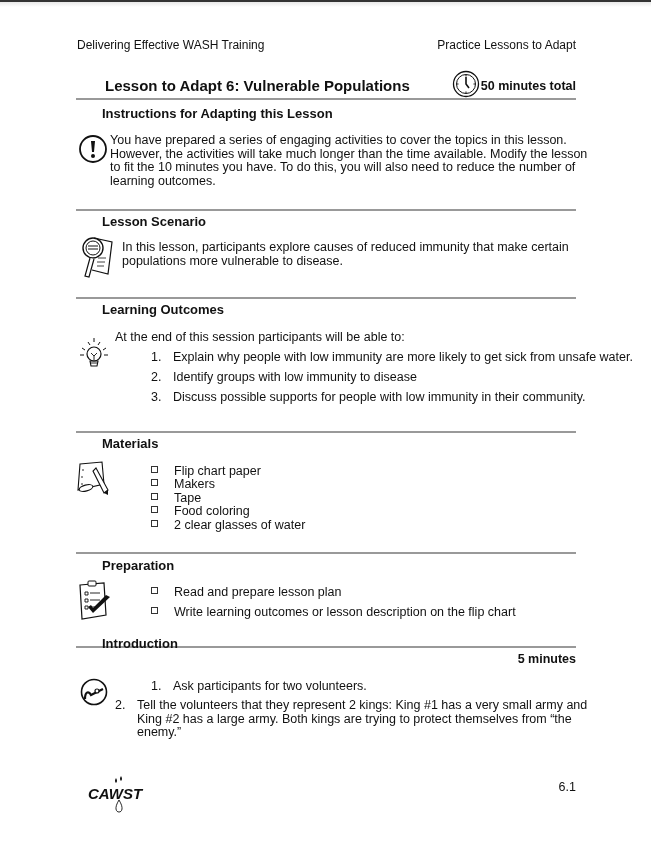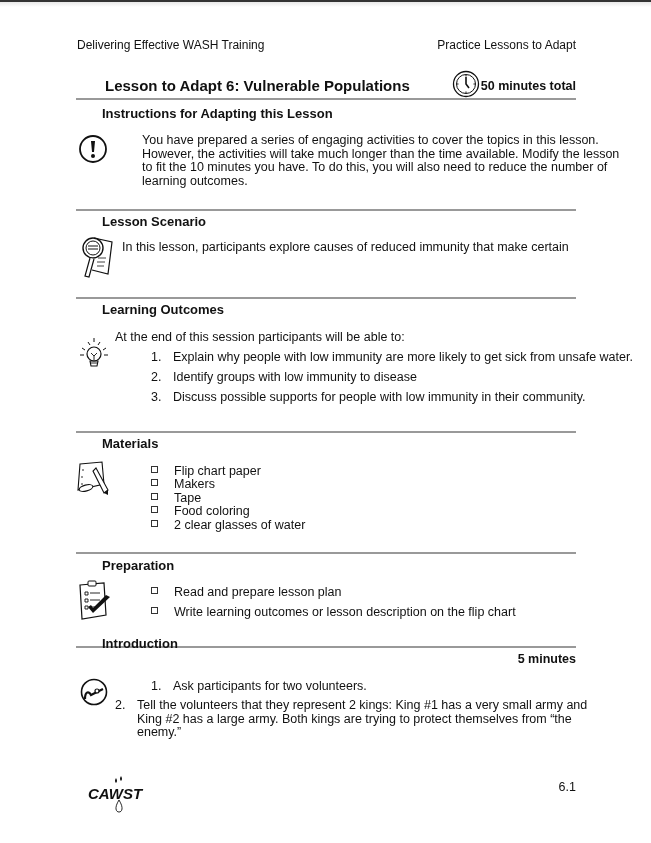--- a/index.html
+++ b/index.html
@@ -36,39 +36,40 @@
 </svg>
 <div class="abs total">50 minutes total</div>
 
 <div class="rule" style="top:98px"></div>
 <div class="sec" style="top:106px">Instructions for Adapting this Lesson</div>
 <svg class="icon" style="left:78px;top:134px" width="30" height="30" viewBox="0 0 30 30">
   <circle cx="15" cy="15" r="13" fill="none" stroke="#111" stroke-width="1.8"></circle>
   <path d="M13 7h4l-1 11h-2z" fill="#111"></path>
   <circle cx="15" cy="22" r="2" fill="#111"></circle>
 </svg>
-<div class="p" style="left:142px;top:134px">
+<div class="p" style="left:110px;top:134px">
   <div>You have prepared a series of engaging activities to cover the topics in this lesson.</div>
   <div>However, the activities will take much longer than the time available. Modify the lesson</div>
   <div>to fit the 10 minutes you have. To do this, you will also need to reduce the number of</div>
   <div>learning outcomes.</div>
 </div>
 
 <div class="rule" style="top:209px"></div>
 <div class="sec" style="top:214px">Lesson Scenario</div>
 <svg class="icon" style="left:80px;top:232px" width="36" height="48" viewBox="0 0 36 48">
   <path d="M14 6 L32 10 L28 42 L12 38" fill="none" stroke="#111" stroke-width="1.2"></path>
   <path d="M18 26h8M17 30h8M17 34h7" stroke="#111" stroke-width="0.8"></path>
   <circle cx="13" cy="16" r="10" fill="#fff" stroke="#111" stroke-width="1.4"></circle>
   <circle cx="13" cy="16" r="7" fill="none" stroke="#111" stroke-width="1"></circle>
   <path d="M8 14h10M8 17h10" stroke="#111" stroke-width="1"></path>
   <path d="M10 26 L5 44 L9 45 L14 27" fill="#fff" stroke="#111" stroke-width="1.2"></path>
 </svg>
 <div class="p" style="left:122px;top:241px">
   <div>In this lesson, participants explore causes of reduced immunity that make certain</div>
+  <div>populations more vulnerable to disease.</div>
 </div>
 
 <div class="rule" style="top:297px"></div>
 <div class="sec" style="top:302px">Learning Outcomes</div>
 <svg class="icon" style="left:78px;top:336px" width="34" height="34" viewBox="0 0 34 34">
   <path d="M10 6l2 3M16 2v4M22 6l-2 3M4 12l3 2M28 12l-3 2M2 19h4M26 19h4" stroke="#111" stroke-width="1"></path>
   <circle cx="16" cy="18" r="7" fill="none" stroke="#111" stroke-width="1.2"></circle>
   <path d="M13 17l3 3 3-3M16 20v4" fill="none" stroke="#111" stroke-width="0.9"></path>
   <path d="M12 25h8l-1 5h-6z" fill="none" stroke="#111" stroke-width="1.1"></path>
   <path d="M12 27h8" stroke="#111" stroke-width="0.9"></path>

